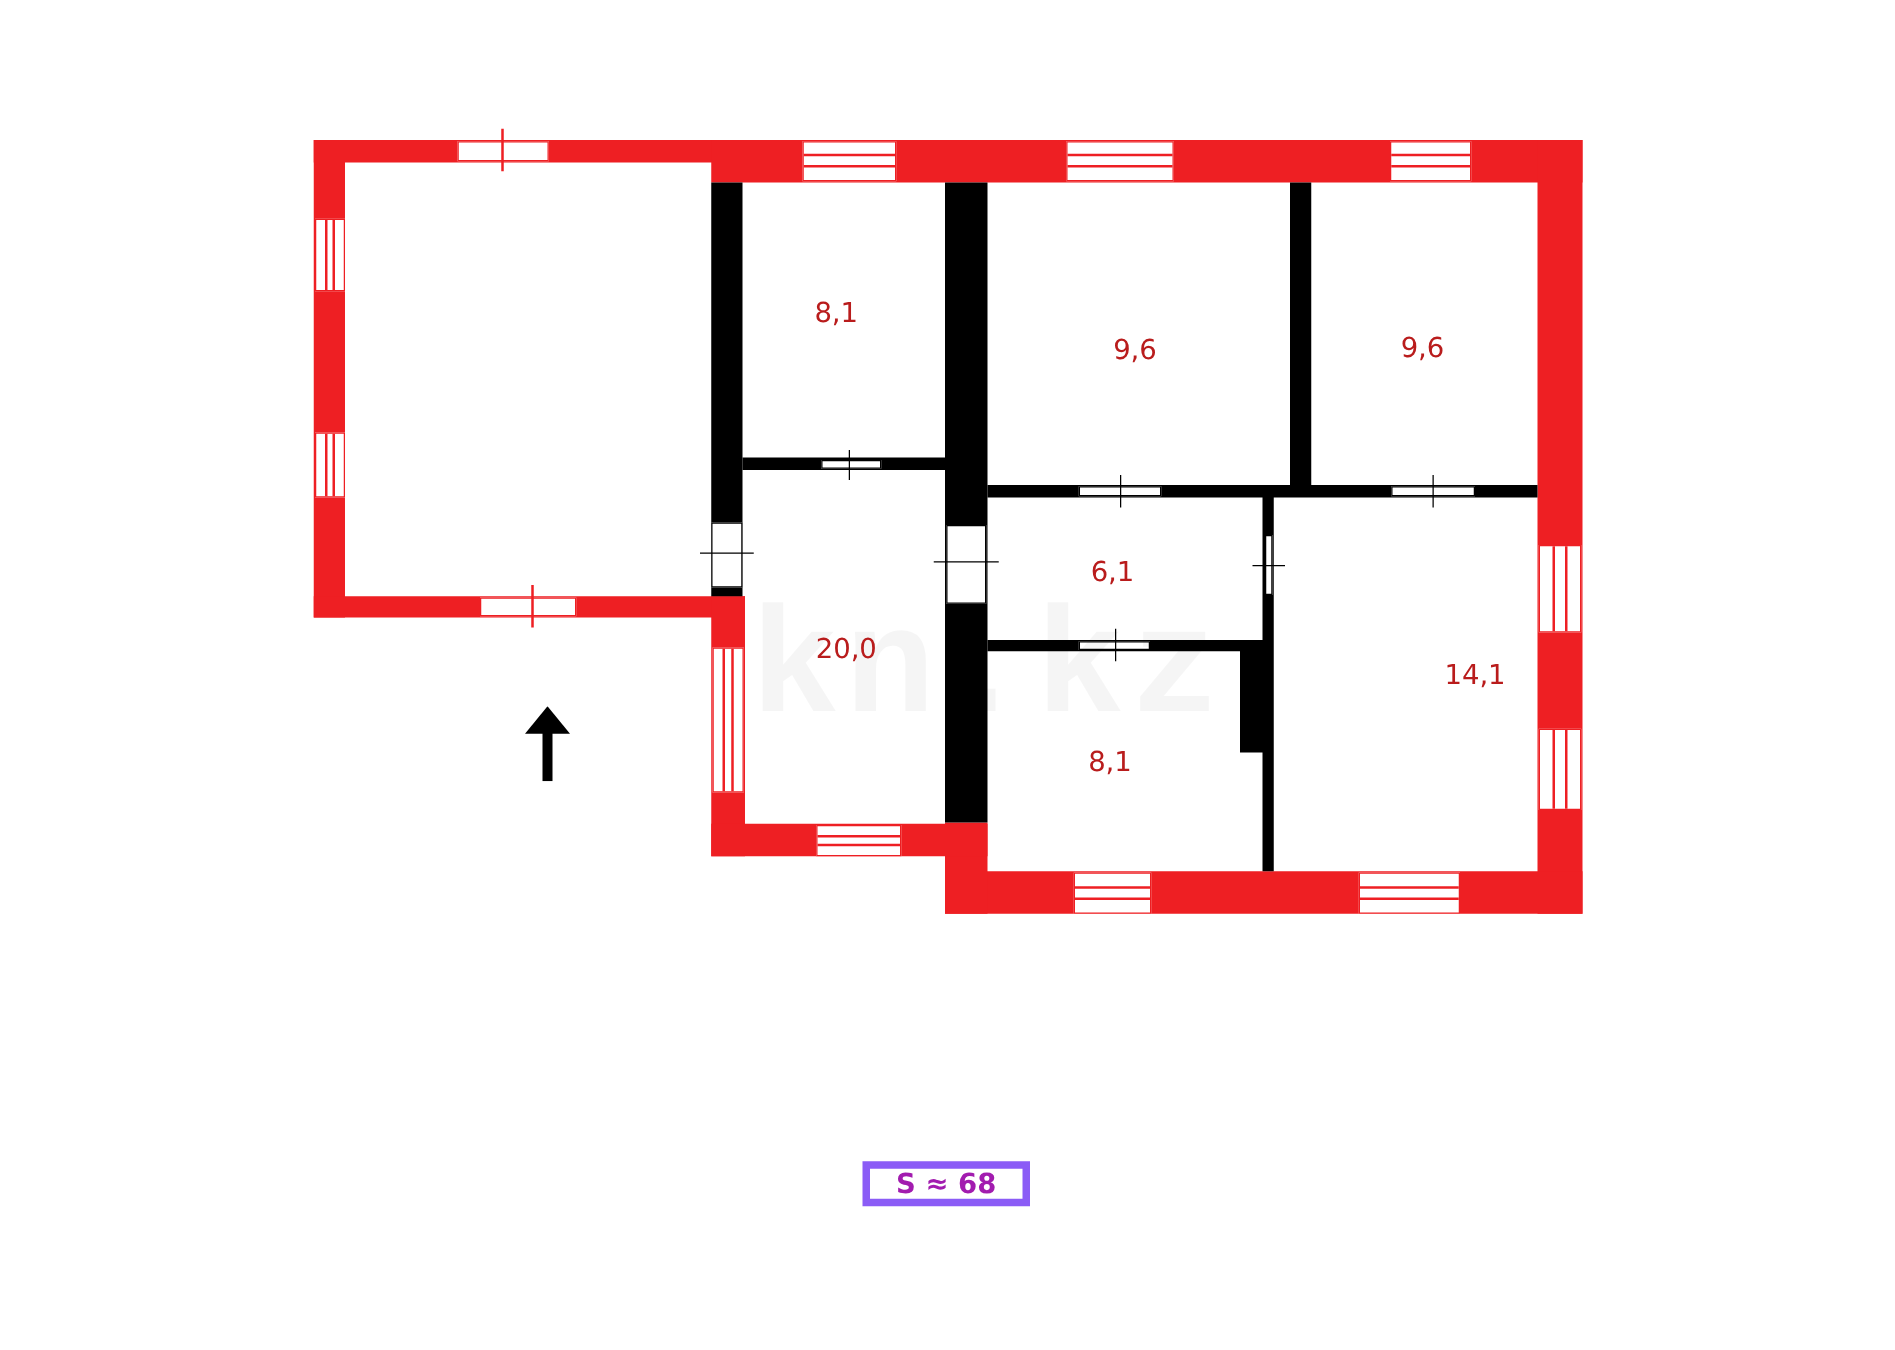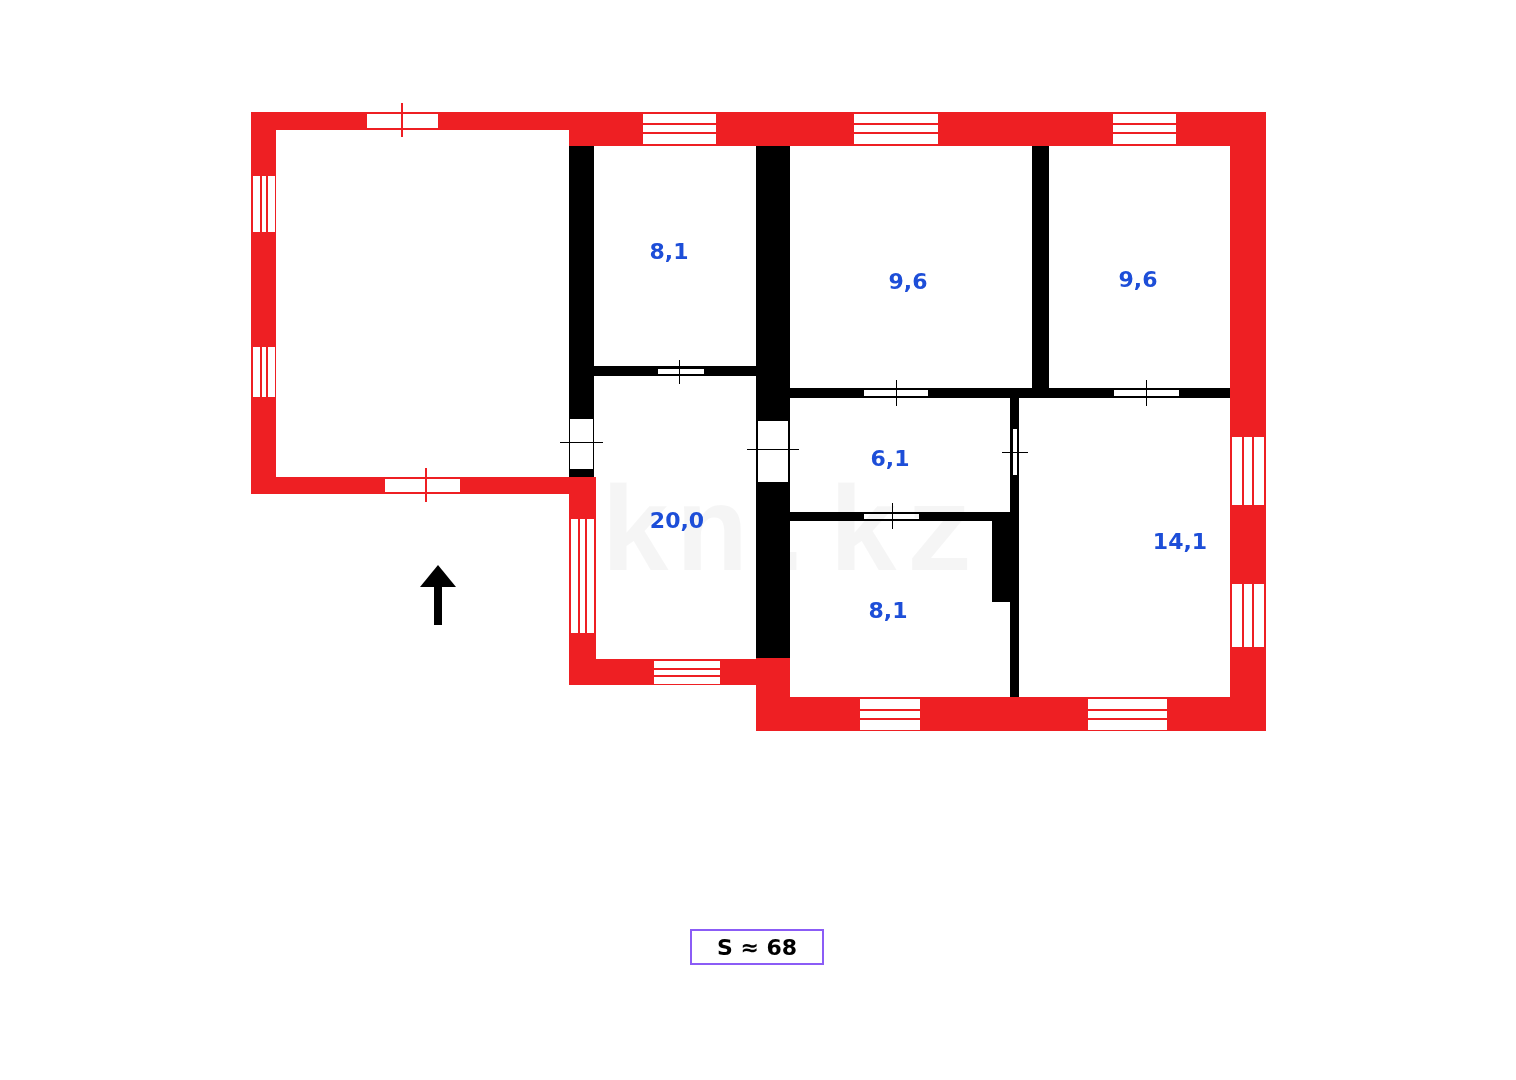--- a/index.html
+++ b/index.html
@@ -10,24 +10,24 @@
   .win-h { position:absolute; background:#ffffff; border:1px solid #ee1f23; box-sizing:border-box;
            background-image:linear-gradient(#ee1f23,#ee1f23),linear-gradient(#ee1f23,#ee1f23);
            background-repeat:no-repeat; background-size:100% 2px,100% 2px; background-position:0 33%,0 66%; }
   .win-v { position:absolute; background:#ffffff; border:1px solid #ee1f23; box-sizing:border-box;
            background-image:linear-gradient(#ee1f23,#ee1f23),linear-gradient(#ee1f23,#ee1f23);
            background-repeat:no-repeat; background-size:2px 100%,2px 100%; background-position:33% 0,66% 0; }
   .door { position:absolute; background:#ffffff; box-sizing:border-box; }
   .door.red-b { border:1px solid #ee1f23; }
   .door.blk-b { border:1px solid #000; }
   .tick { position:absolute; }
-  .label { position:absolute; font-family:"DejaVu Sans", sans-serif; font-weight:bold; font-size:22px; color:#1d4ed8; transform:translate(-50%,-50%); white-space:nowrap; }
+  .label { position:absolute; font-family:"DejaVu Sans", sans-serif; font-weight:normal; font-size:22px; color:#b91c1c; transform:translate(-50%,-50%); white-space:nowrap; }
   .wm { position:absolute; font-family:Liberation Mono, monospace; font-weight:bold; font-size:120px; color:#000; opacity:0.035; left:600px; top:470px; letter-spacing:4px; }
-  .area { position:absolute; left:690px; top:929px; width:134px; height:36px; border:2px solid #8b5cf6; box-sizing:border-box;
-          display:flex; align-items:center; justify-content:center; font-weight:bold; font-size:22px; color:#000000; }
+  .area { position:absolute; left:690px; top:929px; width:134px; height:36px; border:6px solid #8b5cf6; box-sizing:border-box;
+          display:flex; align-items:center; justify-content:center; font-weight:bold; font-size:22px; color:#a21caf; }
   .arrow { position:absolute; left:420px; top:565px; width:36px; height:60px; }
 </style>
 </head>
 <body>
 
 <div class="abs red" style="left:251px;top:112px;width:330px;height:18px;"></div>
 <div class="abs red" style="left:251px;top:112px;width:25px;height:382px;"></div>
 <div class="abs red" style="left:251px;top:477px;width:345px;height:17px;"></div>
 
 <div class="abs red" style="left:569px;top:112px;width:697px;height:34px;"></div>

